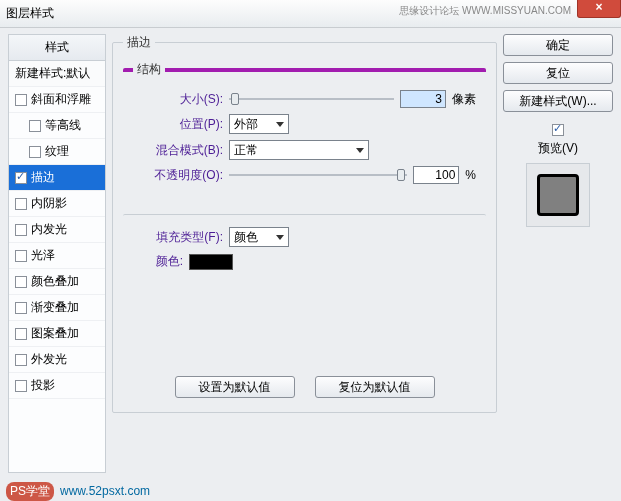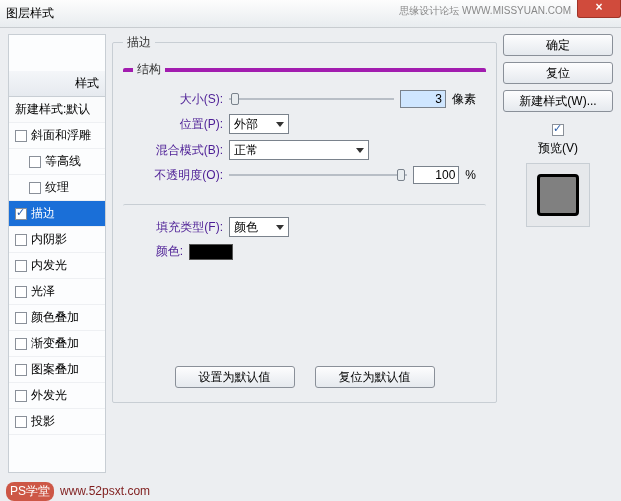--- a/index.html
+++ b/index.html
@@ -6,21 +6,21 @@
 body { background: #eceef1; width: 621px; height: 501px; overflow: hidden; }
 
 .titlebar { height: 28px; background: linear-gradient(#fdfdfd, #e8ecef); border-bottom: 1px solid #c8ccd0; display: flex; align-items: center; padding: 0 6px; position: relative; }
 .titlebar .title { flex: 1; }
 .titlebar .watermark { position: absolute; right: 50px; top: 4px; color: #888; font-size: 10px; }
 .titlebar .close { position: absolute; right: 0; top: 0; width: 44px; height: 18px; background: #d04b3c; border: 1px solid #a03428; border-top: none; border-radius: 0 0 3px 3px; color: #fff; text-align: center; line-height: 14px; font-weight: bold; }
 
 .main { display: flex; height: 445px; padding: 6px 8px 0 8px; gap: 6px; }
 
 .sidebar { width: 98px; border: 1px solid #c8ced4; background: #fcfdfe; }
-.sidebar .head { background: linear-gradient(#f4f6f9, #e6eaef); border-bottom: 1px solid #c8ced4; padding: 4px 6px; text-align: right; margin-top: 36px; }
+.sidebar .head { background: linear-gradient(#f4f6f9, #e6eaef); border-bottom: 1px solid #c8ced4; padding: 4px 6px; text-align: center; }
 .style-item { padding: 4px 6px; border-bottom: 1px solid #eef0f3; display: flex; align-items: center; gap: 4px; cursor: default; }
 .style-item.blend { background: #fafbfc; }
 .style-item.indent { padding-left: 20px; }
 .style-item.selected { background: #1a6fd8; color: #fff; }
 .chk { width: 12px; height: 12px; border: 1px solid #8a9099; background: #fff; display: inline-block; position: relative; }
 .chk.checked::after { content: "✓"; position: absolute; top: -3px; left: 0; font-size: 11px; color: #2a5ca8; }
 .style-item.selected .chk.checked::after { color: #2a5ca8; }
 
 .center { flex: 1; display: flex; flex-direction: column; gap: 8px; }
 fieldset { border: 1px solid #c8ced4; padding: 10px 10px 14px 10px; border-radius: 2px; }
@@ -40,21 +40,21 @@
 
 .right { width: 110px; display: flex; flex-direction: column; gap: 6px; align-items: stretch; }
 .right .btn { width: 100%; }
 .preview-wrap { margin-top: 6px; display: flex; flex-direction: column; align-items: center; gap: 6px; }
 .preview-chk { display: flex; align-items: center; gap: 4px; flex-direction: column; }
 .preview-box { width: 64px; height: 64px; background: #e6e8eb; border: 1px solid #c8ced4; display: flex; align-items: center; justify-content: center; }
 .preview-inner { width: 42px; height: 42px; background: #808080; border: 3px solid #000; border-radius: 4px; }
 
 .footer { position: absolute; bottom: 0; left: 0; right: 0; height: 20px; display: flex; align-items: center; padding: 0 6px; font-size: 10px; color: #fff; }
 .footer .tag { background: rgba(200,60,40,.85); padding: 1px 4px; margin-right: 6px; border-radius: 8px; }
-.footer .url { color: #7f1d1d; }
+.footer .url { color: #0369a1; }
 </style>
 </head>
 <body>
 
 <div class="titlebar">
   <span class="title">图层样式</span>
   <span class="watermark">思缘设计论坛  WWW.MISSYUAN.COM</span>
   <div class="close">×</div>
 </div>
 
@@ -154,21 +154,21 @@
           <span class="lbl">不透明度(O):</span>
           <div class="slider">
             <div class="track"></div>
               <div class="thumb" style="right:2px"></div>
           </div>
           <span class="numbox">100</span>
           <span>%</span>
         </div>
       </fieldset>
 
-      <fieldset style="border:none;border-top:1px solid #c8ced4;padding-top:6px;min-height:150px">
+      <fieldset style="border:none;border-top:1px solid #c8ced4;margin-top:10px;padding-top:6px;min-height:150px">
         <div class="row">
           <span class="lbl">填充类型(F):</span>
           <div class="sel">
             <span>颜色</span>
             <span class="caret"></span>
           </div>
         </div>
         <div class="row">
           <span class="lbl" style="width:50px">颜色:</span>
           <span class="swatch"></span>

